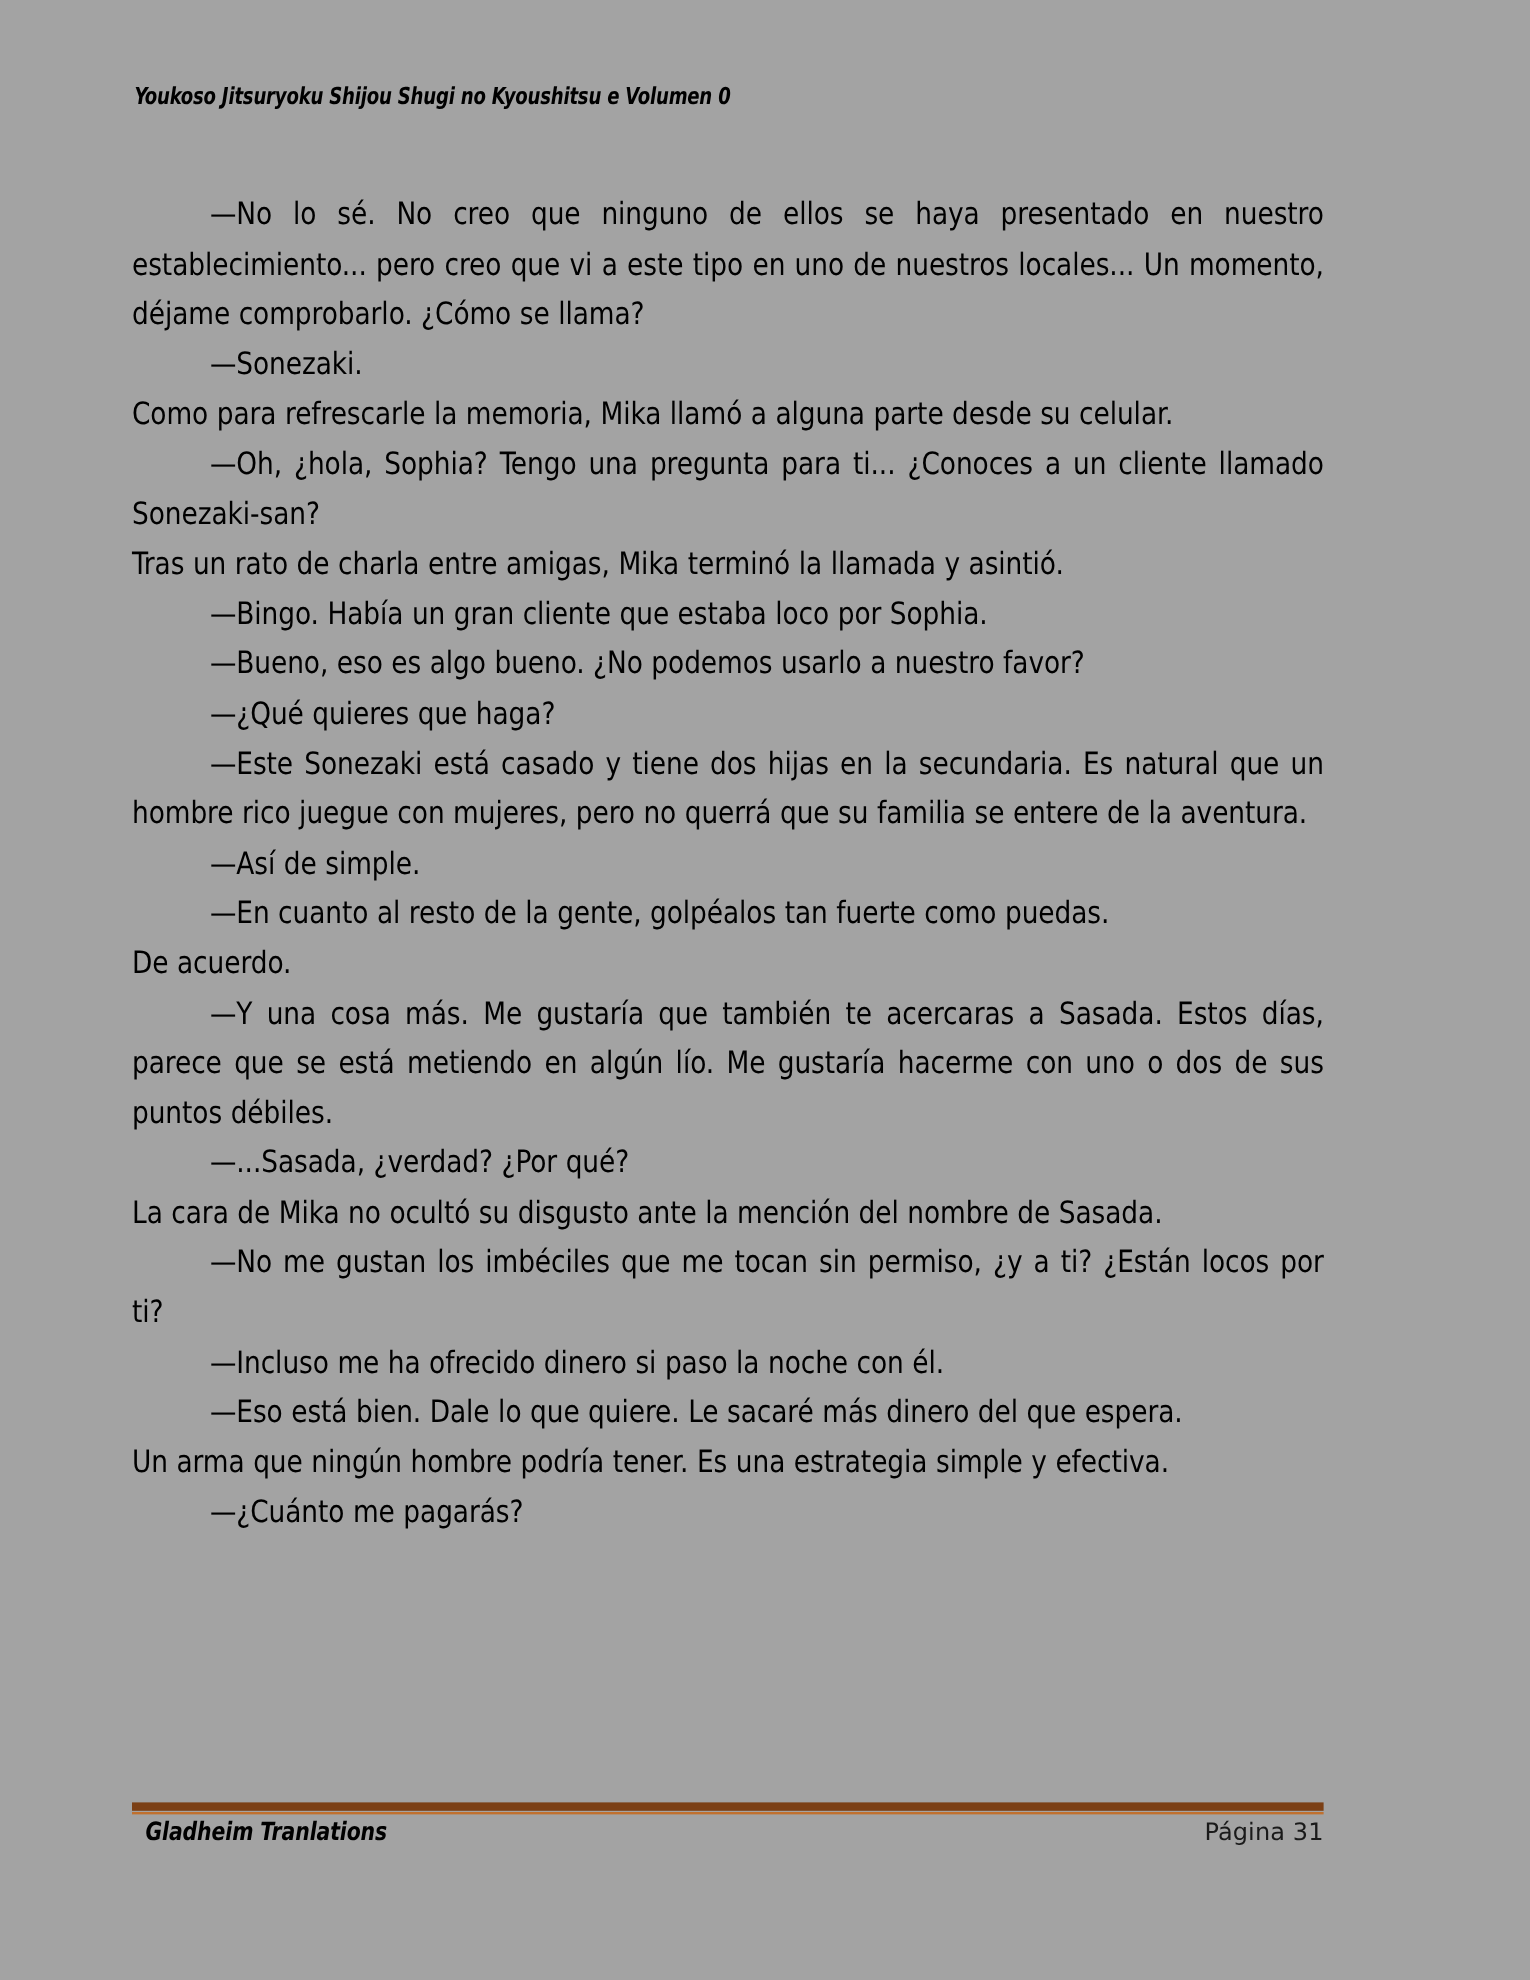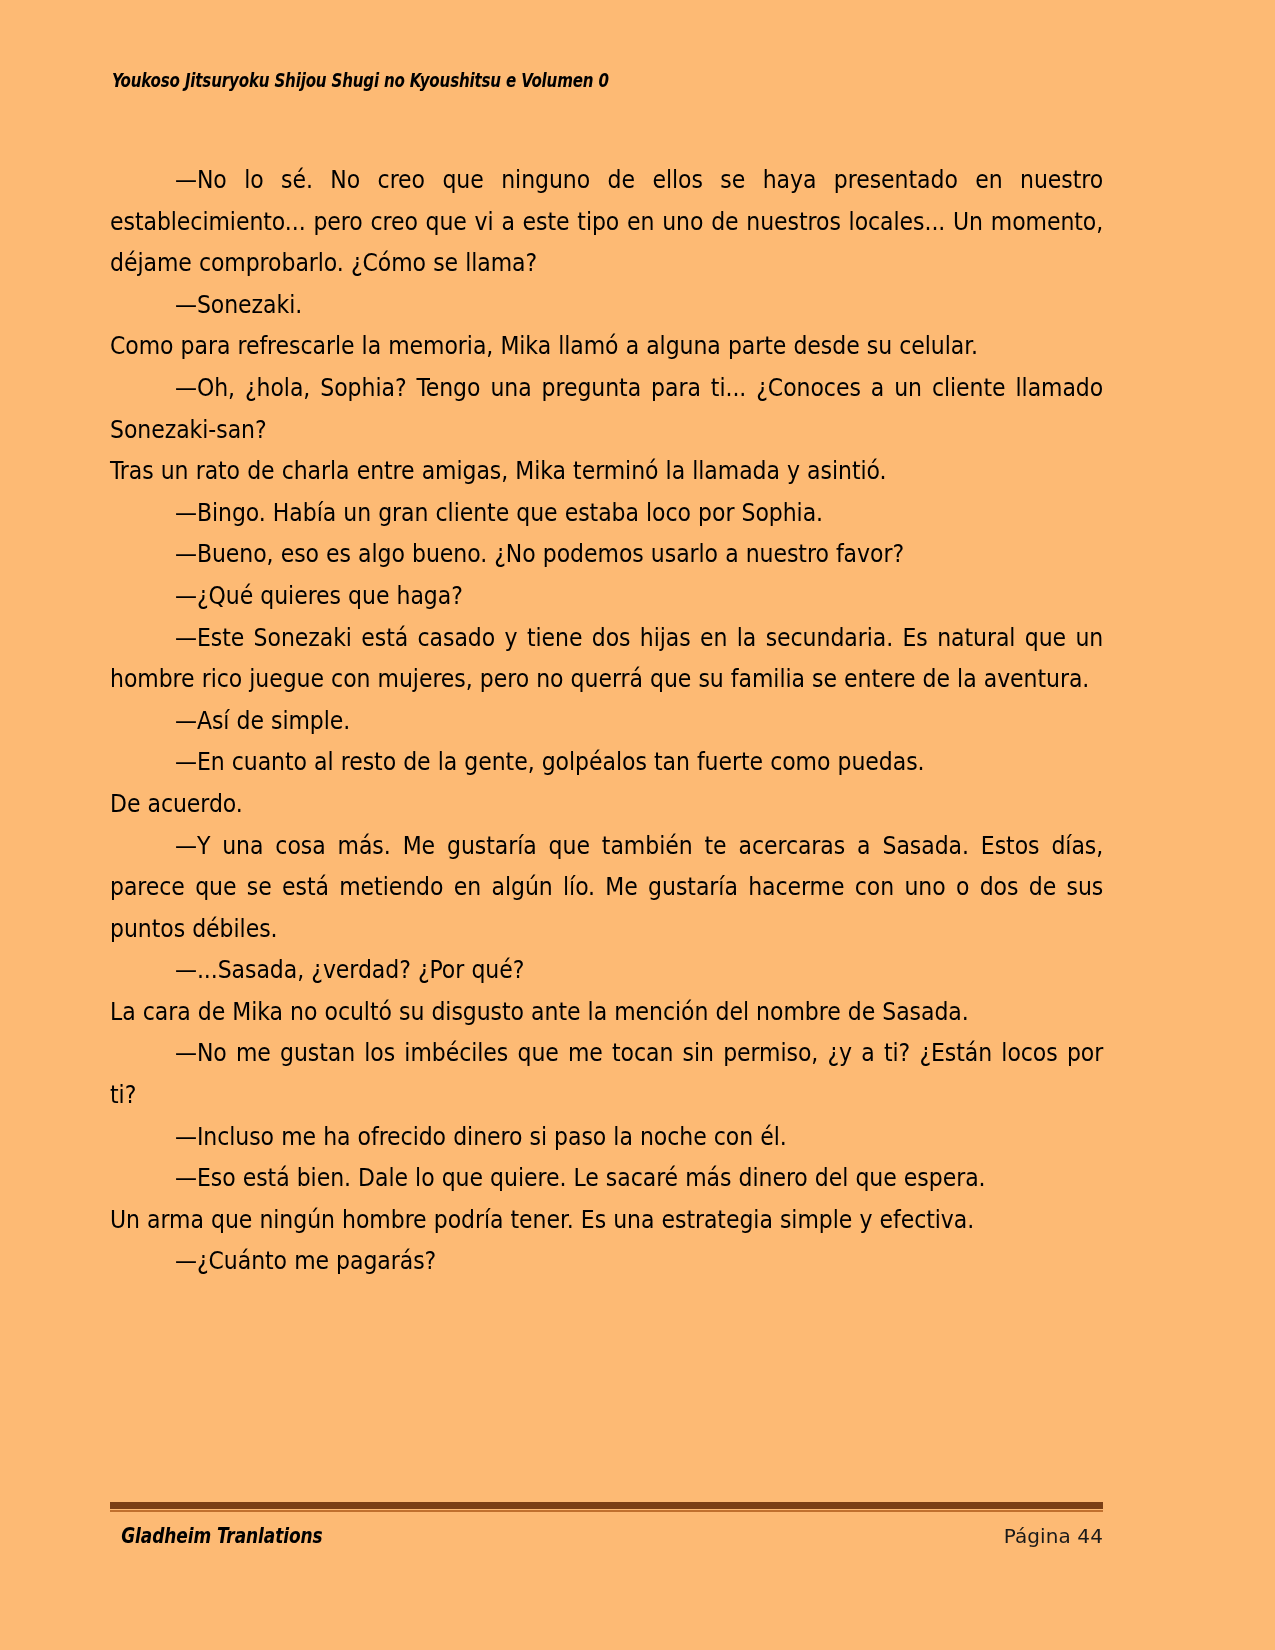--- a/index.html
+++ b/index.html
@@ -12,21 +12,21 @@
     height: 1650px;
     position: relative;
     font-family: "Liberation Sans", sans-serif;
     color: #000000;
     overflow: hidden;
   }
 
   .page {
     position: absolute;
     inset: 0;
-    background: #fdba74;
+    background: #a3a3a3;
   }
 
   
   .doc-header {
     position: absolute;
     left: 112px;
     top: 68px;
     width: 990px;
     height: 30px;
   }
@@ -96,21 +96,21 @@
     background: #7B3F15;
   }
   .footer-rule .band-thin {
     position: absolute;
     left: 0; top: 8px;
     width: 100%;
     height: 2px;
     background: #C0702E;
   }
   .footer-row {
-    margin-top: 11px;
+    margin-top: 1px;
     display: flex;
     align-items: baseline;
     justify-content: space-between;
     width: 100%;
   }
   .footer-credit {
     font-family: "DejaVu Sans Condensed", "Liberation Sans Narrow", "Liberation Sans", sans-serif;
     font-weight: bold;
     font-style: italic;
     font-size: 21px;
@@ -162,17 +162,17 @@
     <p class="para indent">—¿Cuánto me pagarás?</p>
   </div>
 
   <div class="doc-footer">
     <div class="footer-rule">
       <div class="band-thick" style="background: rgb(123, 63, 21);"></div>
       <div class="band-thin" style="background: rgb(192, 112, 46);"></div>
     </div>
     <div class="footer-row">
       <div class="footer-credit">Gladheim Tranlations</div>
-      <div class="footer-page">Página 44</div>
+      <div class="footer-page">Página 31</div>
     </div>
   </div>
 
 </div>
 
 </body></html>

